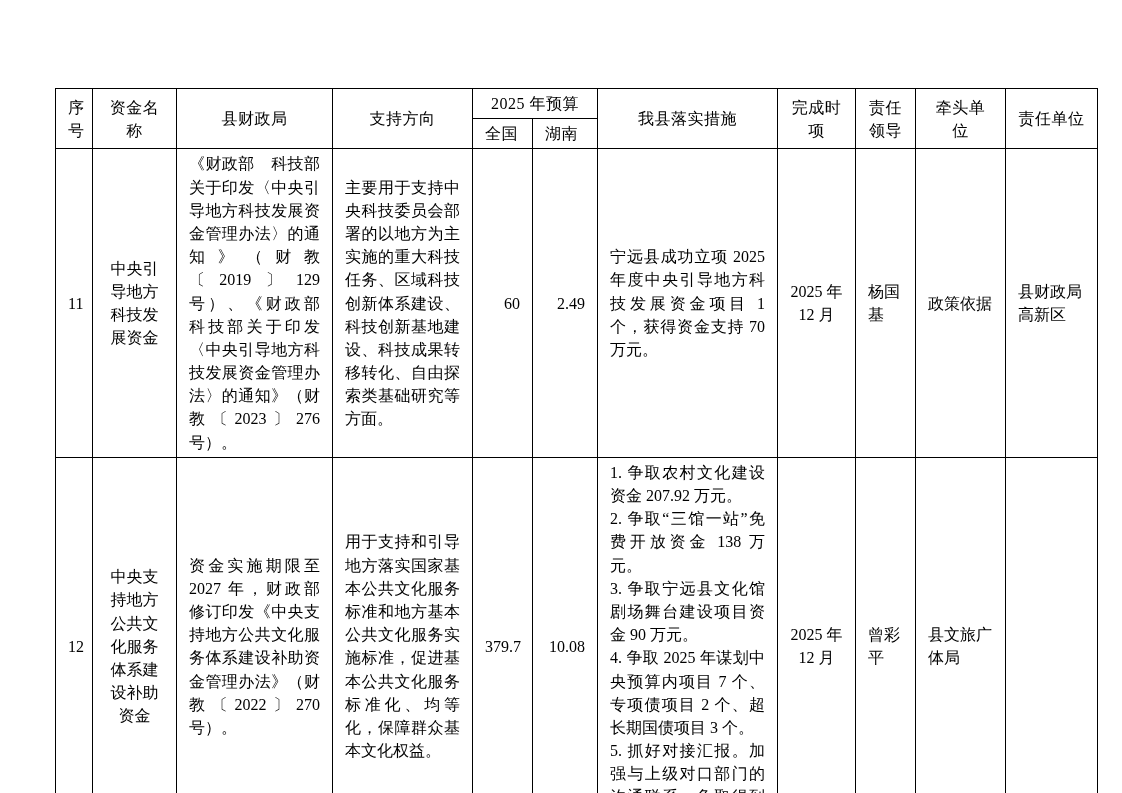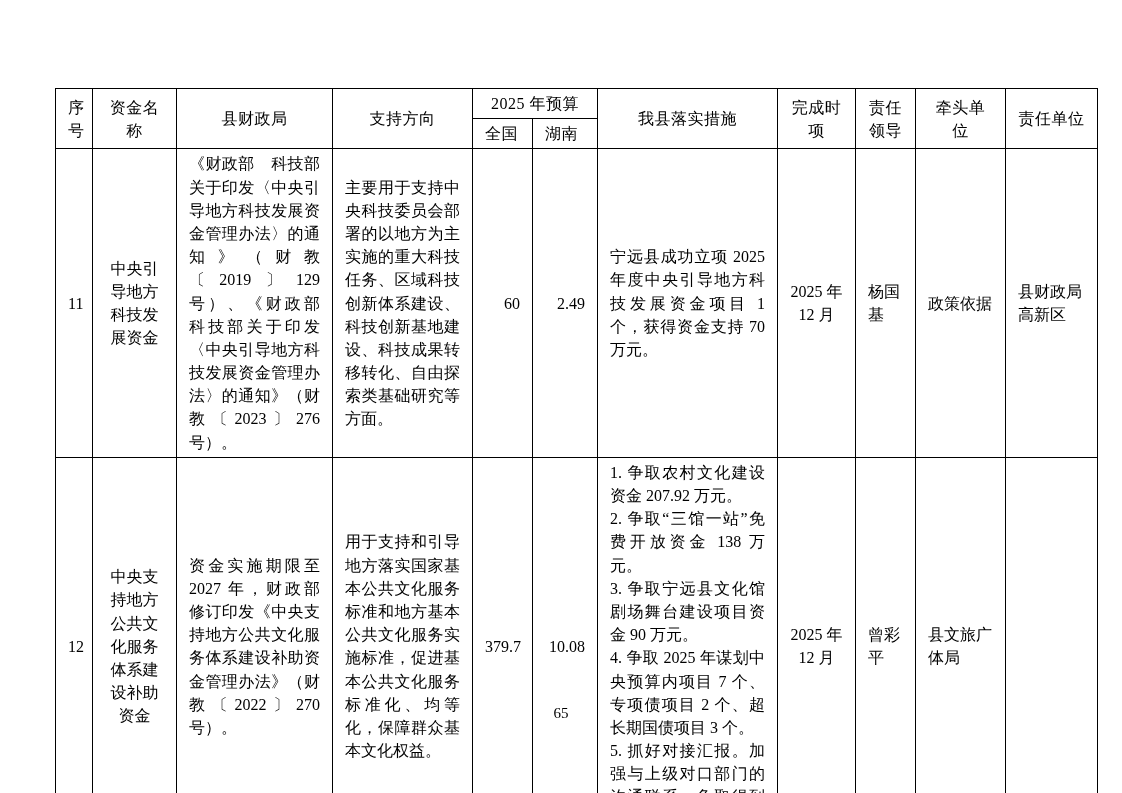--- a/index.html
+++ b/index.html
@@ -160,15 +160,14 @@
           <td class="time-cell nowrap-tight">2025 年
 12 月</td>
           <td class="cell-center">曾彩平</td>
           <td class="cell-center">县文旅广体局</td>
           <td class="cell-center"></td>
         </tr>
       </tbody>
     </table>
   </div>
 
-  <div class="page-number">65</div>
 
 </div>
 
 </body></html>

